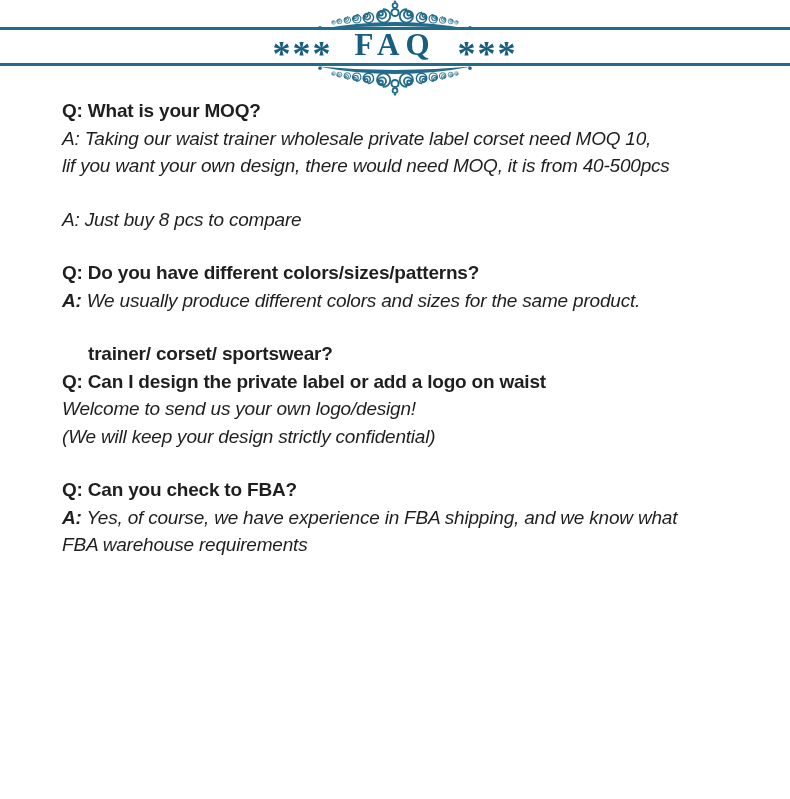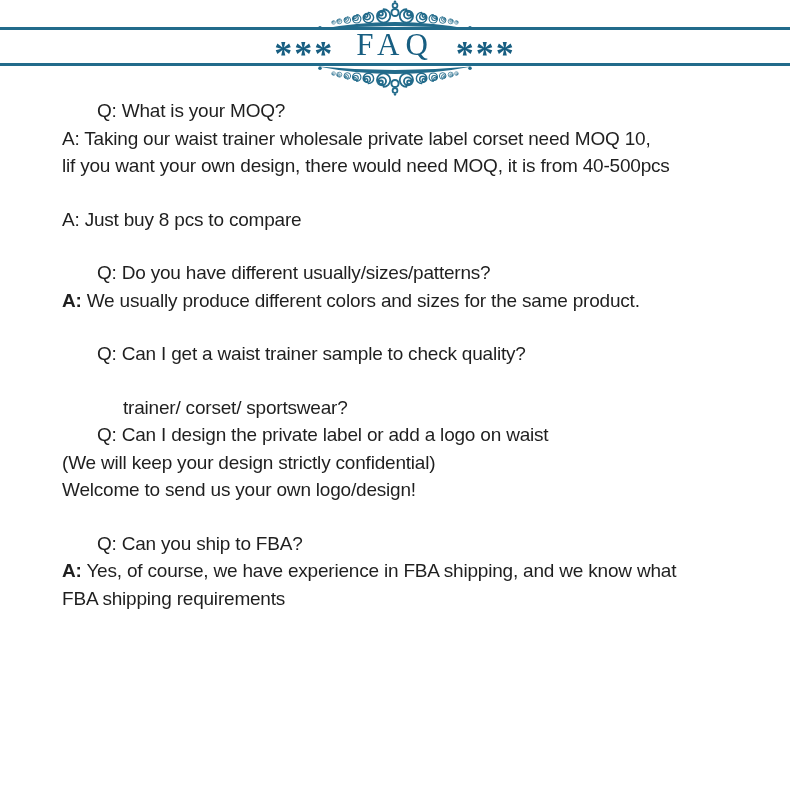--- a/index.html
+++ b/index.html
@@ -19,28 +19,28 @@
   .rule-bottom{top:63px;}
   .orn{position:absolute;left:50%;color:var(--accent);}
   .orn-top{top:0;transform:translateX(-50%);}
   .orn-bottom{top:66px;transform:translateX(-50%) scaleY(-1);}
   .title-row{
     position:absolute;top:29px;left:0;width:100%;height:33px;
     display:flex;align-items:center;justify-content:center;
     color:var(--title);font-family:"Liberation Serif","DejaVu Serif",serif;
   }
   .stars{font-size:36px;font-weight:bold;letter-spacing:2px;transform:translateY(8px);line-height:1;}
-  .faq-title{font-size:31px;font-weight:normal;letter-spacing:6px;margin:16px 22px;line-height:1;transform:translateY(-1px);}
+  .faq-title{font-size:31px;font-weight:bold;letter-spacing:6px;margin:16px 22px;line-height:1;transform:translateY(-1px);}
 
   
   .content{position:absolute;top:97px;left:62px;right:50px;}
   .faq-item{margin-bottom:26px;font-size:19px;line-height:27.5px;letter-spacing:-0.2px;}
-  .q-line{font-weight:normal;margin-left:35px;}
+  .q-line{font-weight:bold;}
   .q-line.indent{padding-left:26px;}
-  .a-line{font-weight:normal;}
+  .a-line{font-weight:normal;font-style:italic;}
   .a-line .ab{font-weight:bold;}
 </style>
 </head>
 <body>
 
 <svg width="0" height="0" style="position:absolute" aria-hidden="true">
   <defs>
     <path id="spiral" d="M12 2.5 a9.5 9.5 0 1 0 9.5 9.5 a7.4 7.4 0 0 0 -7.4 -7.4 a5.6 5.6 0 1 0 5.6 5.6 a4 4 0 0 0 -4 -4 a2.6 2.6 0 1 0 2.6 2.6" fill="none" stroke="currentColor" stroke-width="2.6" stroke-linecap="round"></path>
     <g id="orn-half">
       <use href="#spiral" transform="translate(88,7.5) scale(0.70)"></use>
@@ -91,47 +91,44 @@
   </section>
 
   <section class="faq-item">
     <div class="a">
         <div class="a-line">A: Just buy 8 pcs to compare</div>
       </div>
   </section>
 
   <section class="faq-item">
     <div class="q">
-        <div class="q-line">Q: Do you have different usually/sizes/patterns?</div>
+        <div class="q-line">Q: Do you have different colors/sizes/patterns?</div>
       </div>
     <div class="a">
         <div class="a-line"><span class="ab">A:</span> We usually produce different colors and sizes for the same product.</div>
       </div>
   </section>
 
 
   <section class="faq-item">
-    <div class="q">
-        <div class="q-line">Q: Can I get a waist trainer sample to check quality?</div>
-      </div>
   </section>
 
   <section class="faq-item">
     <div class="q">
         <div class="q-line indent">trainer/ corset/ sportswear?</div>
         <div class="q-line">Q: Can I design the private label or add a logo on waist</div>
       </div>
     <div class="a">
+        <div class="a-line">Welcome to send us your own logo/design!</div>
         <div class="a-line">(We will keep your design strictly confidential)</div>
-        <div class="a-line">Welcome to send us your own logo/design!</div>
       </div>
   </section>
 
   <section class="faq-item">
     <div class="q">
-        <div class="q-line">Q: Can you ship to FBA?</div>
+        <div class="q-line">Q: Can you check to FBA?</div>
       </div>
     <div class="a">
         <div class="a-line"><span class="ab">A:</span> Yes, of course, we have experience in FBA shipping, and we know what</div>
-        <div class="a-line">FBA shipping requirements</div>
+        <div class="a-line">FBA warehouse requirements</div>
       </div>
   </section>
 </div>
 
 </body></html>

